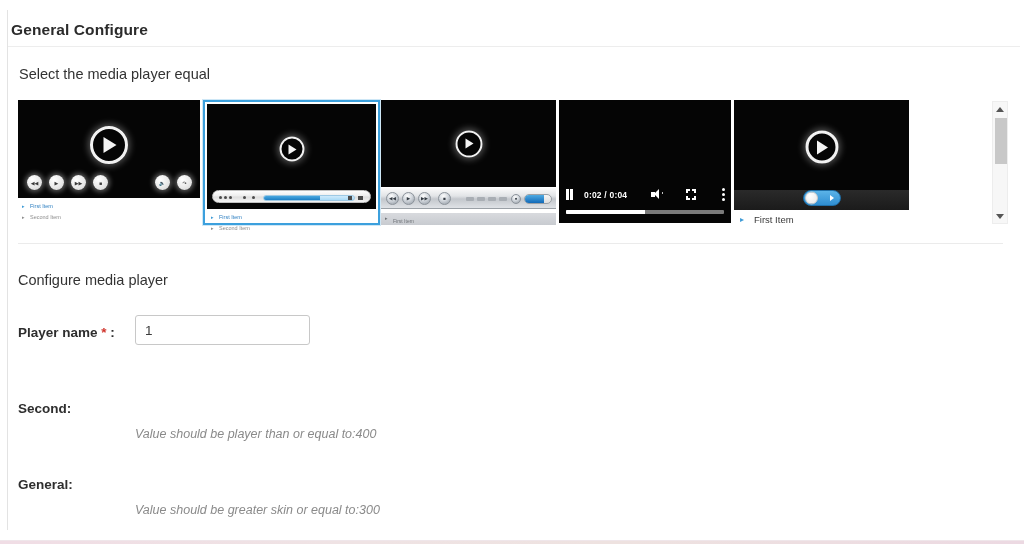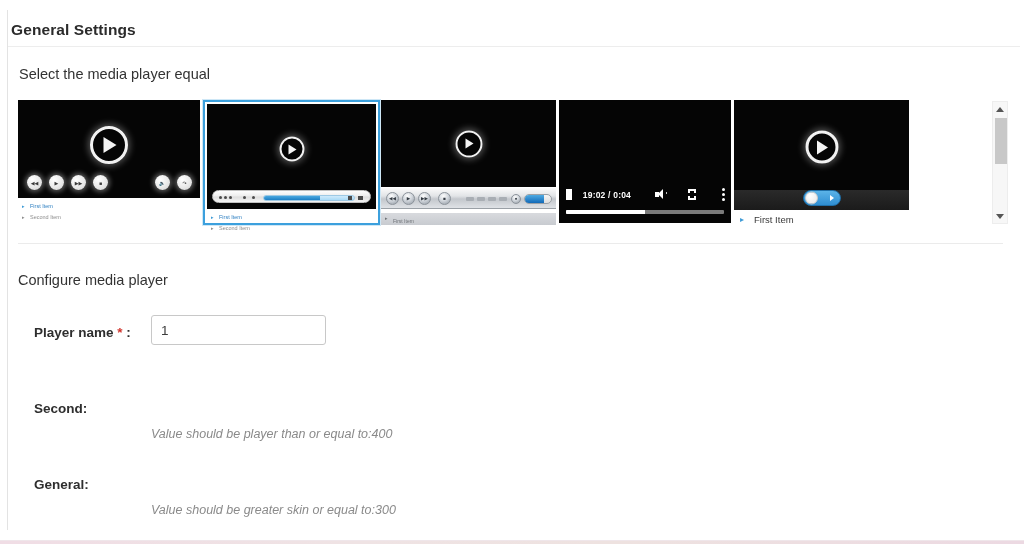--- a/index.html
+++ b/index.html
@@ -259,21 +259,21 @@
     border-color: #555555 transparent transparent transparent;
   }
   .sb-thumb {
     position: absolute; left: 2px; top: 16px;
     width: 12px; height: 46px;
     background: #c8c8c8;
     cursor: pointer;
   }
 
   
-  .form { position: absolute; left: 16px; top: 315px; width: 856px; }
+  .form { position: absolute; left: 0; top: 315px; width: 856px; }
   .field-row { position: relative; height: 76px; }
   .field-label {
     position: absolute; left: 18px; top: 10px;
     font-size: 13.5px; font-weight: bold; color: #2e2e2e;
   }
   .req { color: #d0342c; font-weight: bold; }
   .field-input {
     position: absolute; left: 135px; top: 0;
     width: 175px; height: 30px;
     border: 1px solid #c8c8c8; border-radius: 3px;
@@ -288,21 +288,21 @@
     font-size: 12.5px; font-style: italic; color: #8a8a8a;
   }
 </style>
 </head>
 <body>
 
 <div id="page">
 
   <div class="left-rule"></div>
 
-  <div class="page-title">General Settings</div>
+  <div class="page-title">General Configure</div>
   <div class="title-divider"></div>
 
   <div class="section-title" id="skins-title">Select the media player equal</div>
 
   <div class="skin-strip">
 
     <div class="skin" style="left:0px; width:182px; height:125px;">
       <div class="frame">
         <div class="screen" style="width:182px; height:98px;">
           <div class="play-btn" style="left:50%; top:46%; transform:translate(-50%,-50%); width:38px; height:38px;">
@@ -407,21 +407,21 @@
     </div>
 
     <div class="skin" style="left:541px; width:172px; height:123px;">
       <div class="frame">
         <div class="screen" style="width:172px; height:123px;">
           <div class="h5row" style="bottom:22px; padding:0 7px;">
             <span style="display:inline-block;width:9px;height:11px;position:relative;">
               <span style="position:absolute;left:0;top:0;width:3px;height:11px;background:#fff;"></span>
               <span style="position:absolute;right:0;top:0;width:3px;height:11px;background:#fff;"></span>
             </span>
-            <span class="h5time" style="margin-left:11px;">19:02 / 0:04</span>
+            <span class="h5time" style="margin-left:11px;">0:02 / 0:04</span>
             <span style="margin-left:24px;display:inline-block;position:relative;width:13px;height:11px;">
               <span style="position:absolute;left:0;top:3px;width:4px;height:5px;background:#fff;"></span>
               <span style="position:absolute;left:3px;top:0;width:0;height:0;border-style:solid;border-width:5.5px 5px 5.5px 0;border-color:transparent #fff transparent transparent;"></span>
               <span style="position:absolute;left:10px;top:3px;width:2px;height:2px;border-right:1.5px solid #fff;border-radius:0 6px 6px 0;"></span>
             </span>
             <span style="margin-left:25px;display:inline-block;position:relative;width:12px;height:11px;">
               <span style="position:absolute;left:0;top:0;width:4px;height:2px;background:#fff;"></span>
               <span style="position:absolute;left:0;top:0;width:2px;height:4px;background:#fff;"></span>
               <span style="position:absolute;right:0;top:0;width:4px;height:2px;background:#fff;"></span>
               <span style="position:absolute;right:0;top:0;width:2px;height:4px;background:#fff;"></span>

